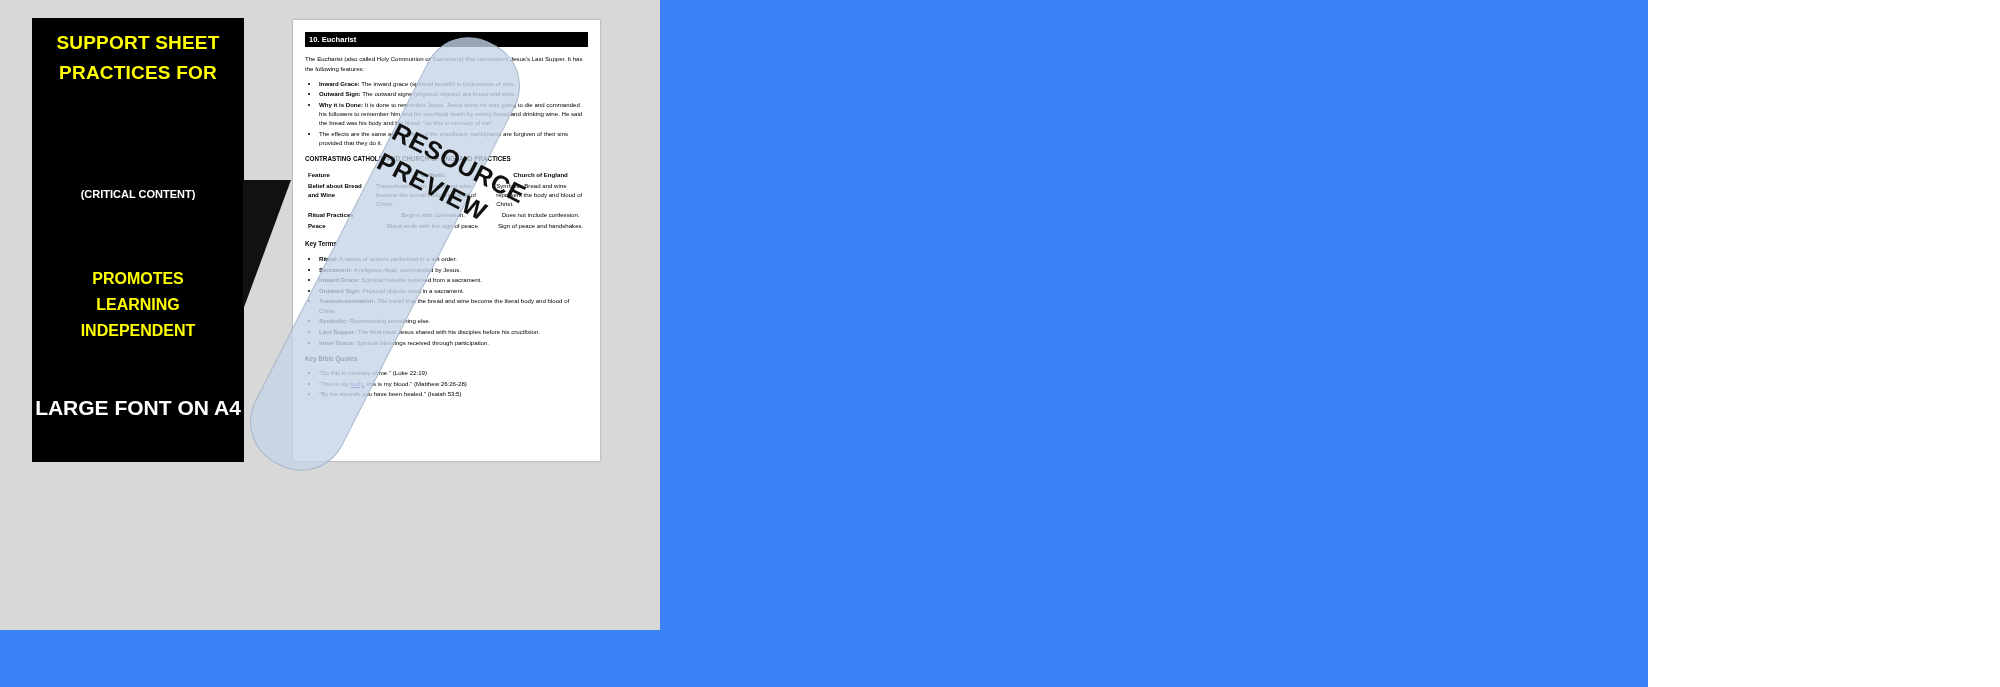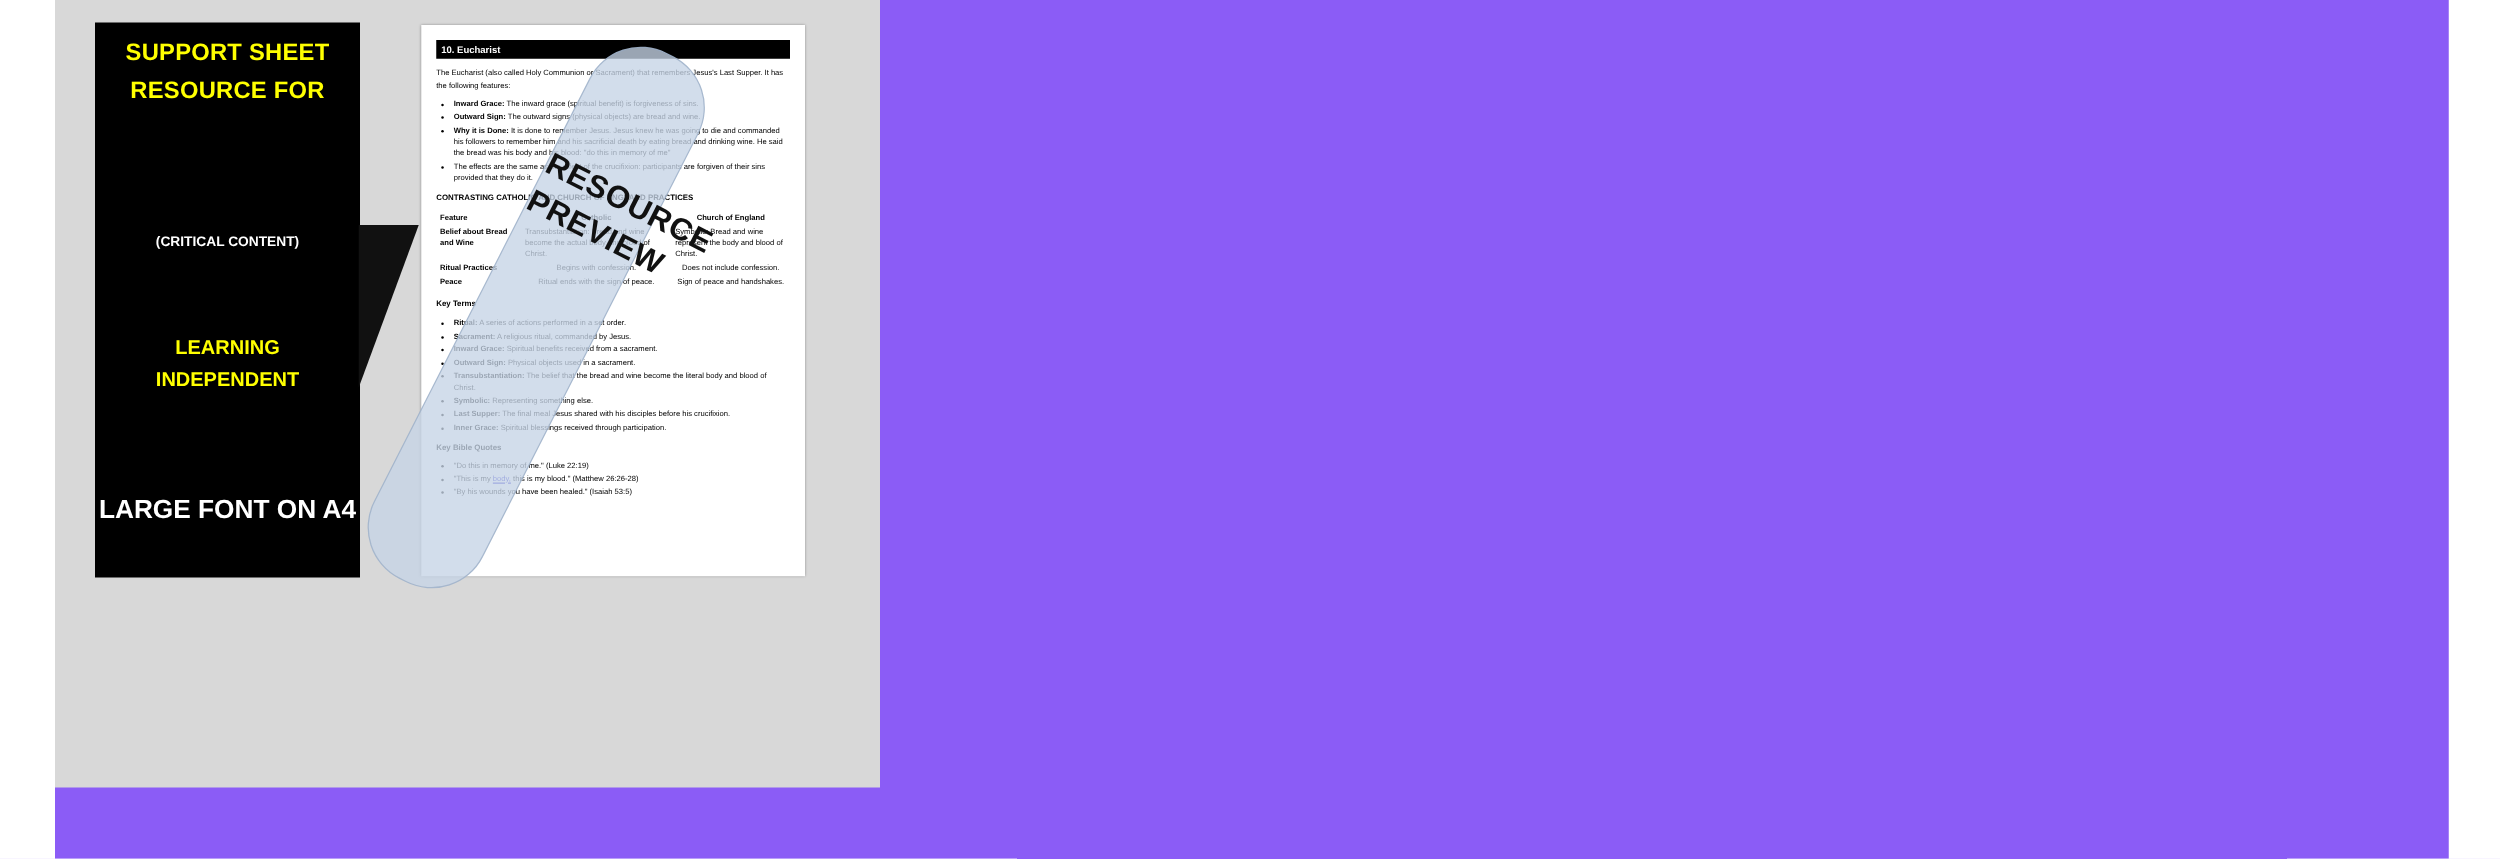--- a/index.html
+++ b/index.html
@@ -7,24 +7,23 @@
     padding: 0;
     background: #ffffff;
     width: 2000px;
     height: 687px;
     overflow: hidden;
     font-family: "Liberation Sans", sans-serif;
   }
 
   #canvas {
     position: relative;
-    width: 1915px;
+    width: 1648px;
     height: 687px;
-    background: #8b5cf6;
-    margin-left: 44px;
+    background: #3b82f6;
   }
 
   
   .backdrop {
     position: absolute;
     left: 0;
     top: 0;
     width: 660px;
     height: 630px;
     background: #d8d8d8;
@@ -207,24 +206,25 @@
 </head>
 <body>
 
 <div id="canvas">
 
   <div class="backdrop"></div>
 
   <div class="callout">
     <div class="line-block callout-title">
       <div>SUPPORT SHEET</div>
-      <div>RESOURCE FOR</div>
+      <div>PRACTICES FOR</div>
     </div>
     <div class="line-block callout-critical">(CRITICAL CONTENT)</div>
     <div class="line-block callout-promotes">
+      <div>PROMOTES</div>
       <div>LEARNING</div>
       <div>INDEPENDENT</div>
     </div>
     <div class="line-block callout-largefont">LARGE FONT ON A4</div>
   </div>
   <div class="callout-pointer"></div>
 
   <div class="page">
     <div class="page-inner">
 

